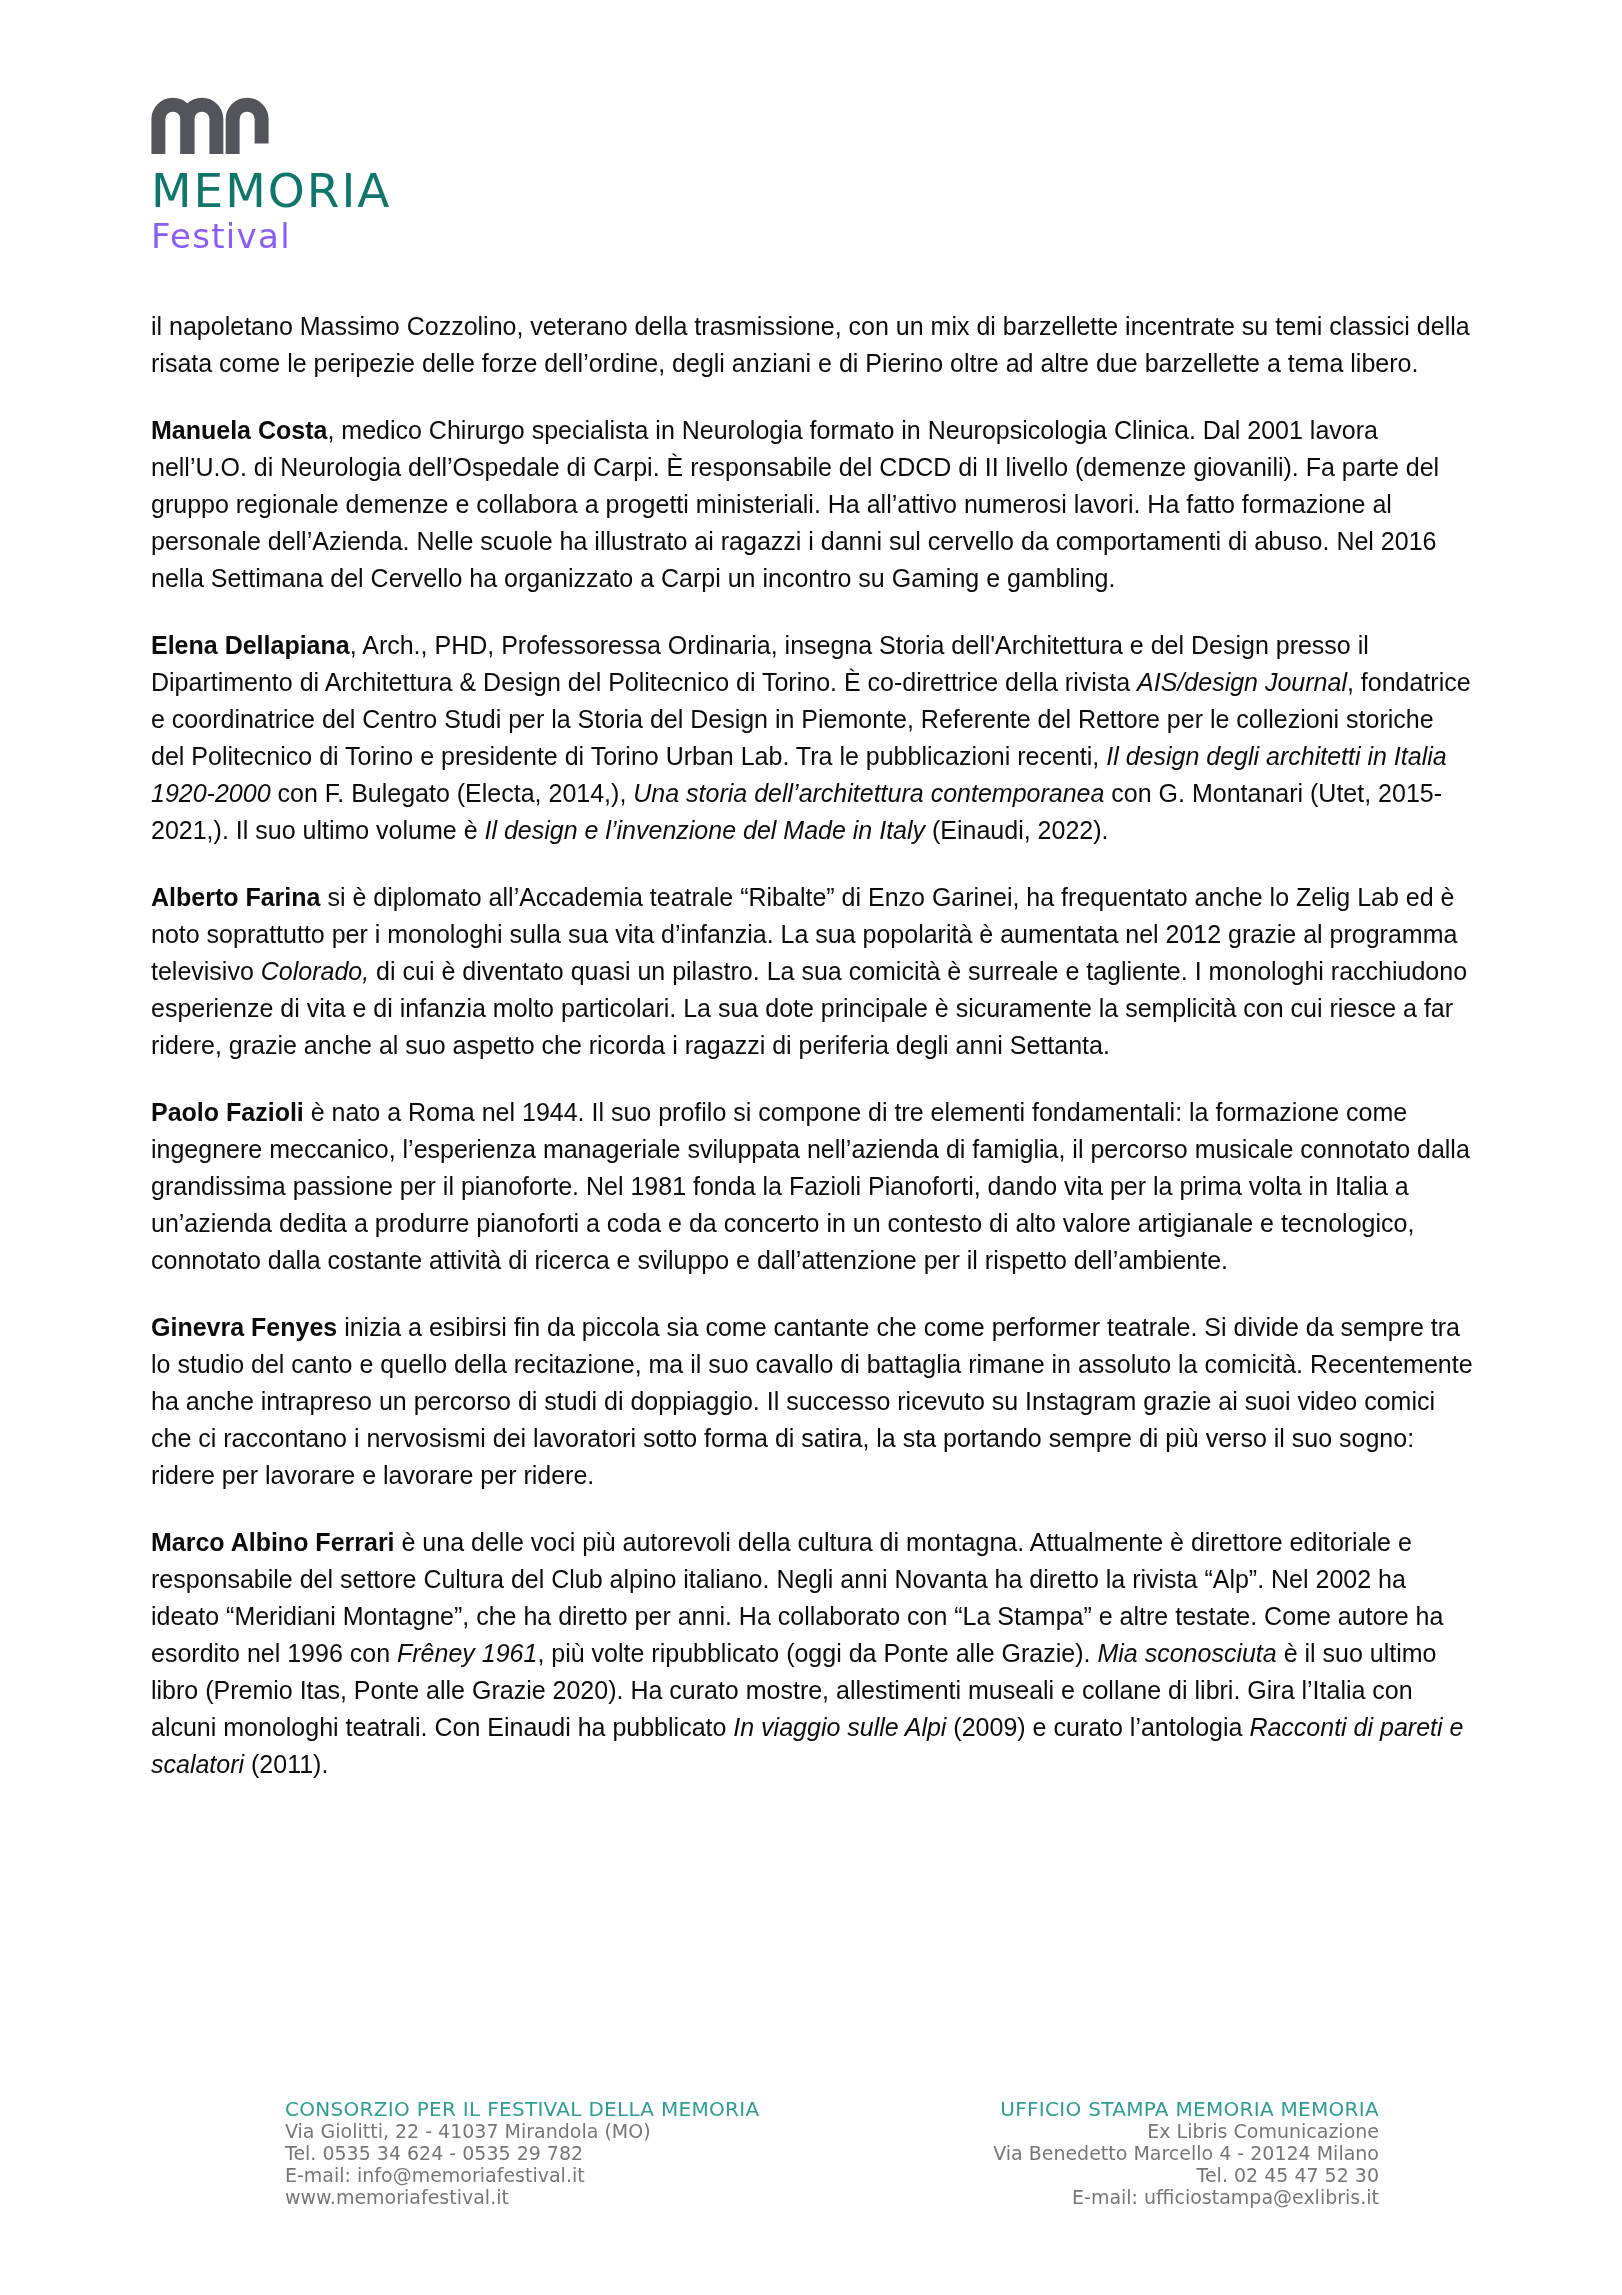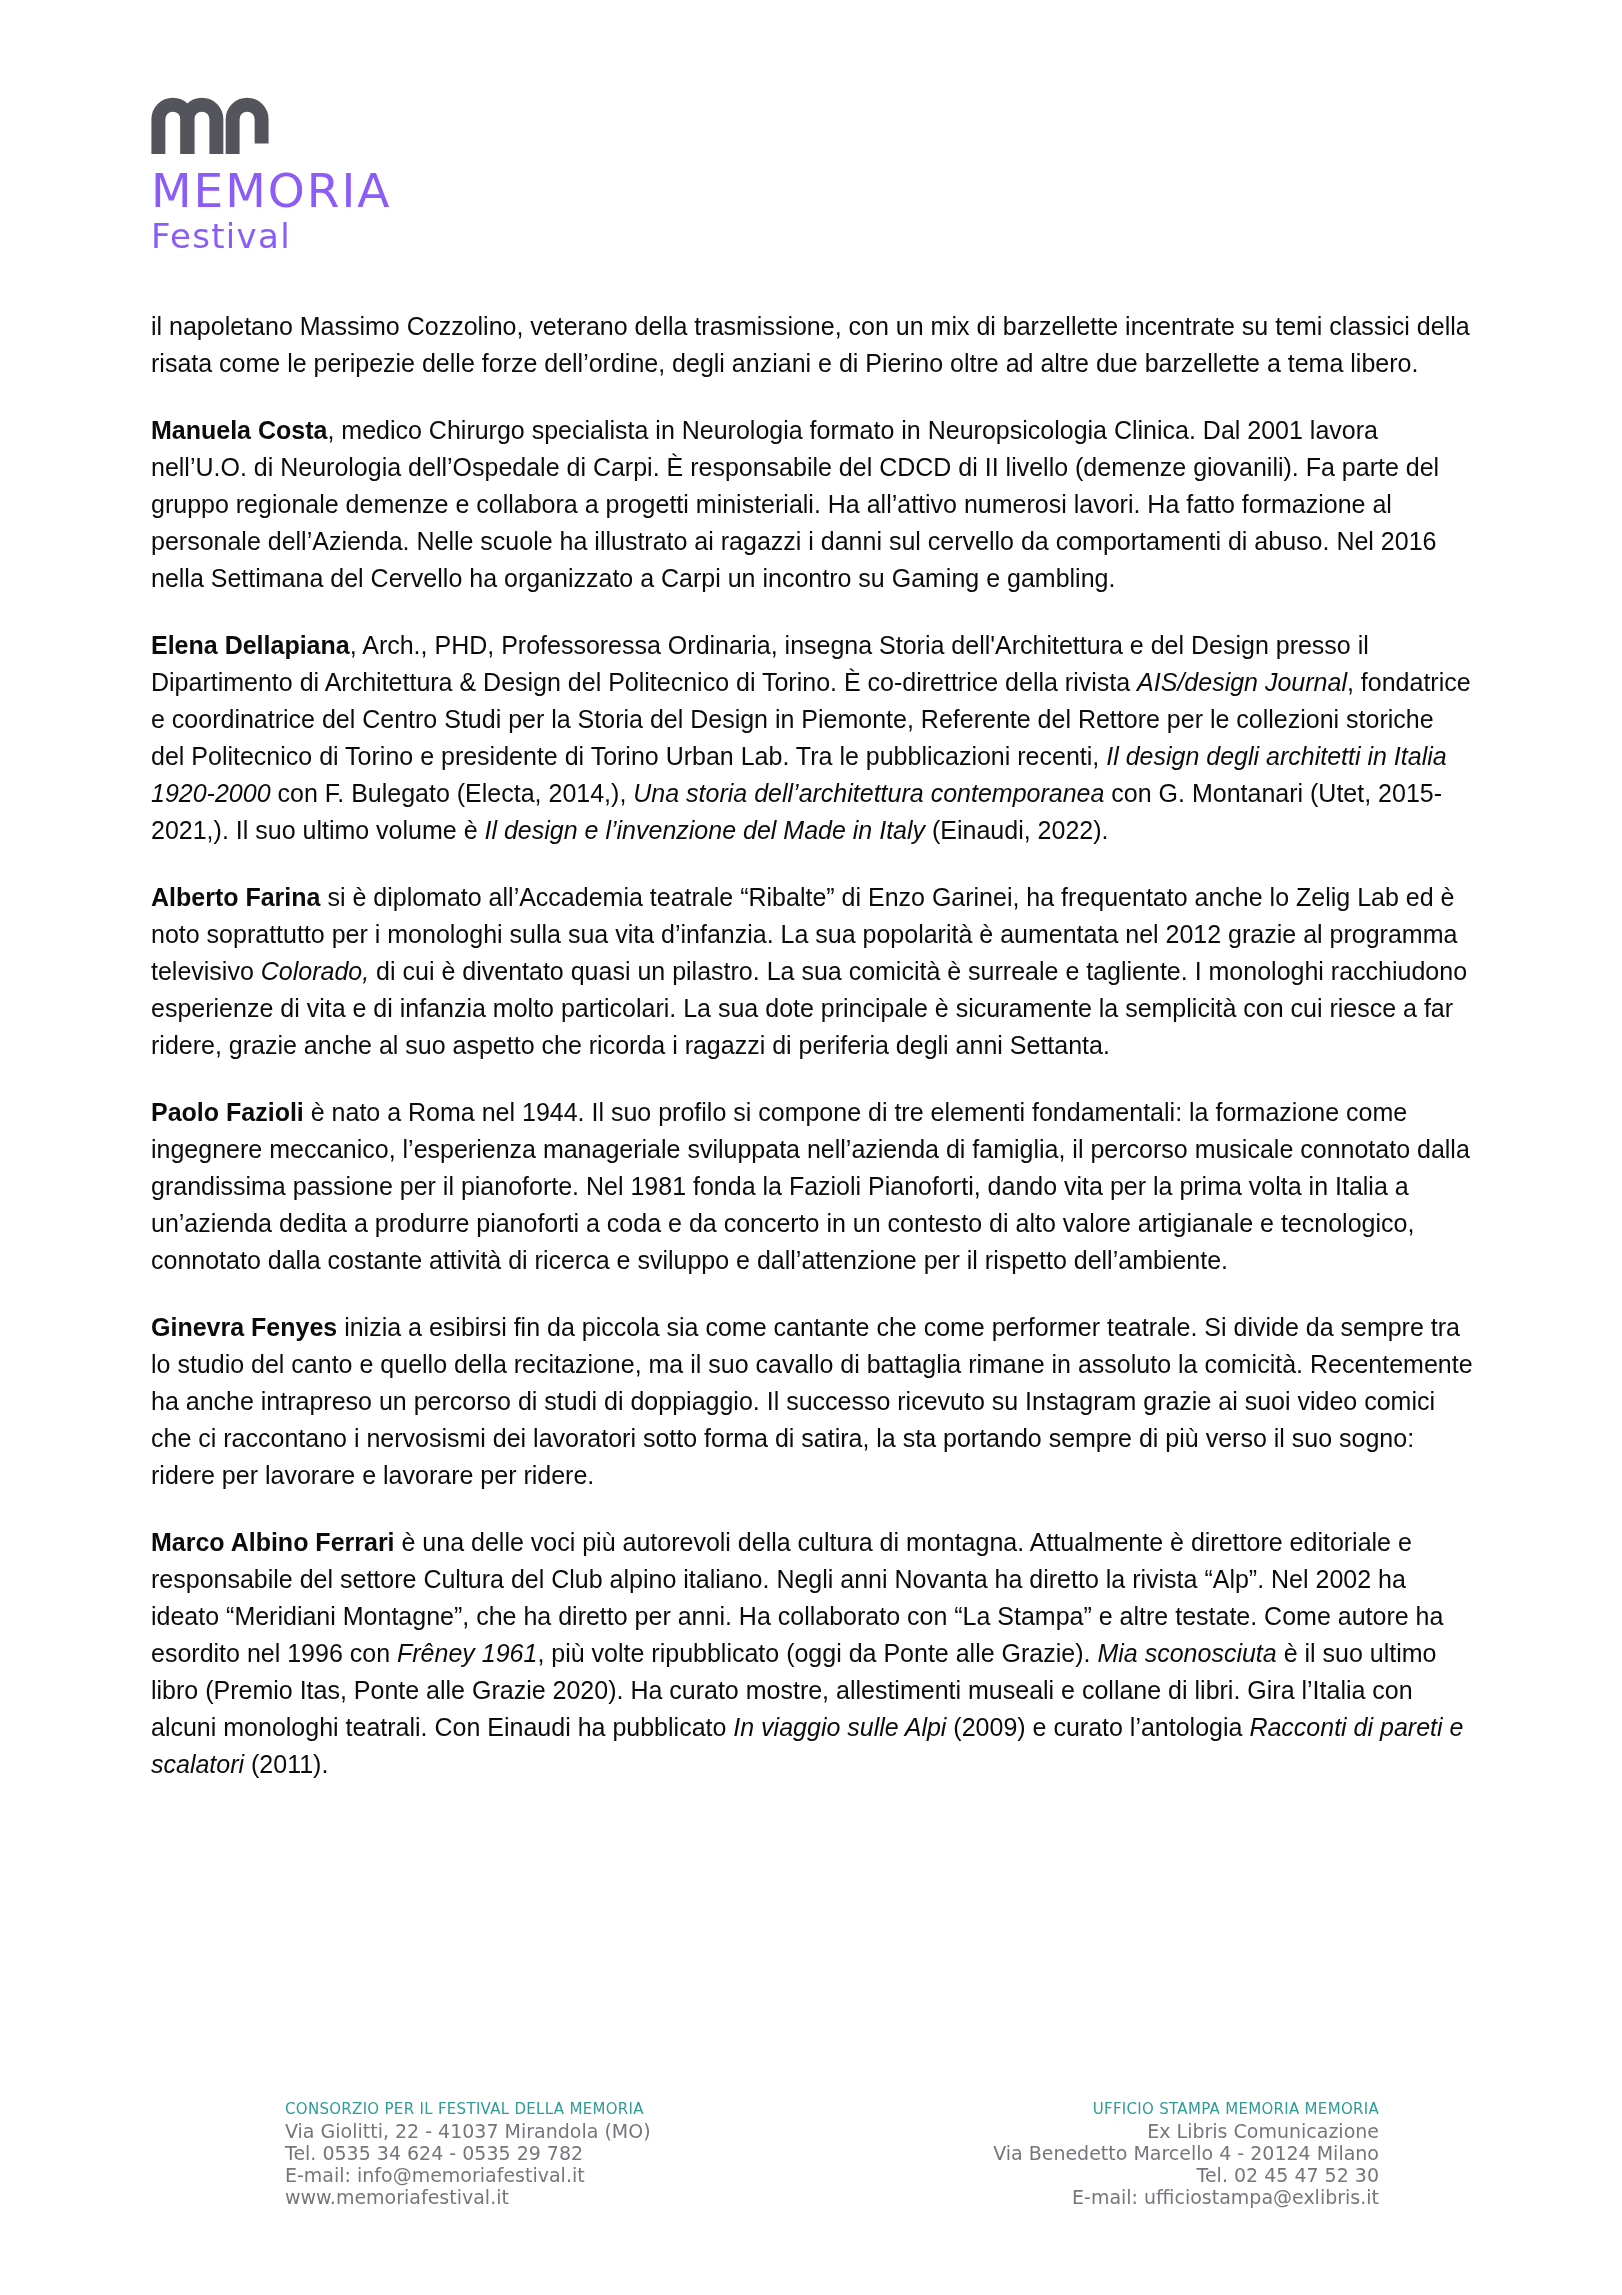--- a/index.html
+++ b/index.html
@@ -15,21 +15,21 @@
   }
 
   
   .logo { position: absolute; left: 151px; top: 96px; }
   .logo-mark { display: block; }
   .logo-wordmark {
     font-family: "DejaVu Sans", sans-serif;
     font-size: 47px;
     font-weight: 400;
     letter-spacing: 2px;
-    color: #8b5cf6;
+    color: #0f766e;
     margin-top: 13px;
     line-height: 1;
   }
   .logo-subtitle {
     font-family: "DejaVu Sans", sans-serif;
     font-size: 34px;
     font-weight: 400;
     letter-spacing: 1.3px;
     color: #8b5cf6;
     margin-top: 5.2px;
@@ -56,21 +56,21 @@
     position: absolute;
     left: 285px;
     top: 2098px;
     width: 1094px;
     display: flex;
     justify-content: space-between;
     font-family: "DejaVu Sans", sans-serif;
   }
   .footer-col { font-size: 19px; line-height: 22px; color: #74767B; }
   .footer-col.right { text-align: right; }
-  .footer-heading { color: #2E9C94; font-size: 15px; letter-spacing: 0.3px; }
+  .footer-heading { color: #2E9C94; font-size: 20px; letter-spacing: 0.3px; }
 </style>
 </head>
 <body>
 
 <div class="page">
 
   <div class="logo">
     <svg class="logo-mark" width="118" height="58" viewBox="0 0 202 100" xmlns="http://www.w3.org/2000/svg">
       <path d="M12 100 V40 A25 25 0 0 1 62 40 V100" fill="none" stroke="#54545C" stroke-width="24"></path>
       <path d="M62 100 V40 A25 25 0 0 1 112 40 V100" fill="none" stroke="#54545C" stroke-width="24"></path>

